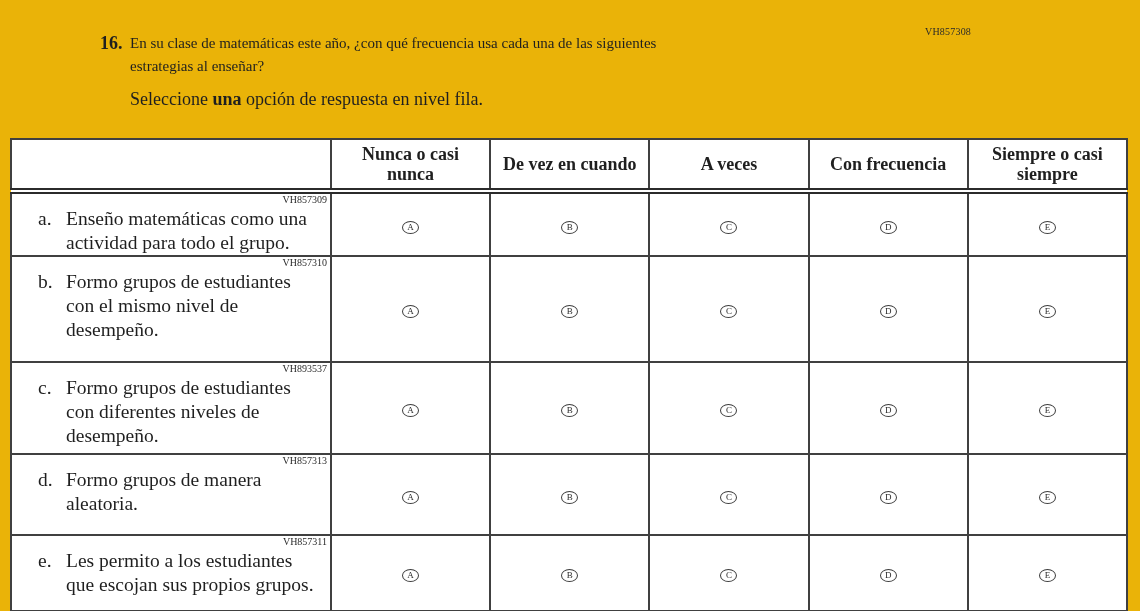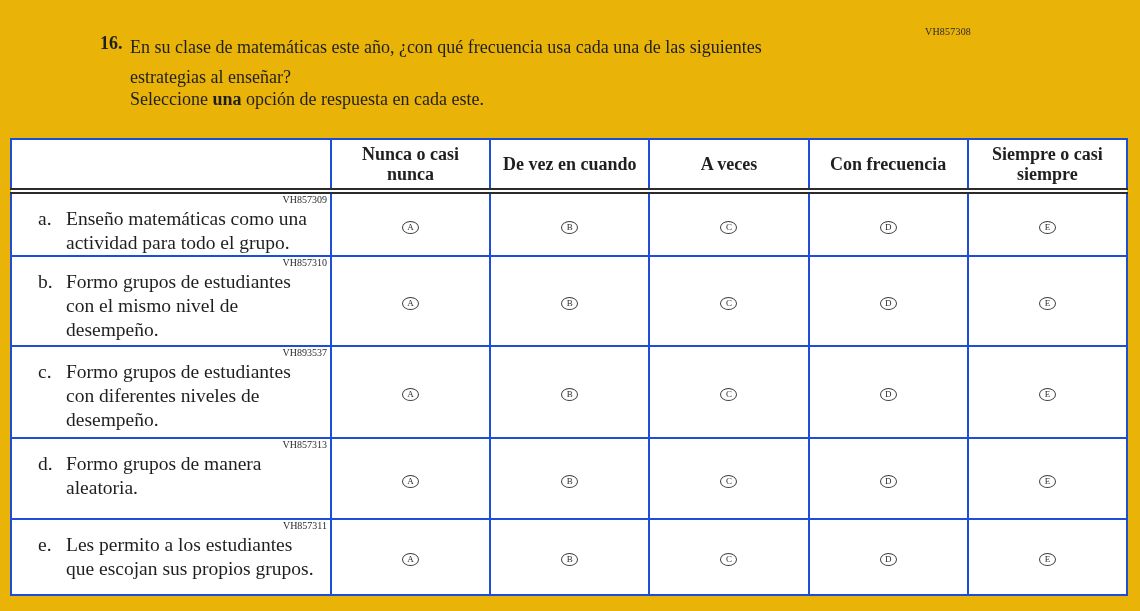--- a/index.html
+++ b/index.html
@@ -19,37 +19,37 @@
   
   .question{
     position:absolute;left:100px;top:32px;
     display:flex;align-items:flex-start;justify-content:flex-end;
   }
   .qnum{
     font-weight:bold;font-size:18px;line-height:23px;
     width:30px;flex:0 0 30px;
   }
   .qtext{
-    font-size:18px;line-height:30px;
+    font-size:15px;line-height:23px;
     white-space:pre-line;max-width:790px;
   }
   .instruction{
     position:absolute;left:130px;top:88px;
     font-size:18px;line-height:22px;
   }
   .instruction b{font-weight:bold;}
   
   table.grid{
     position:absolute;left:10px;top:138px;
     width:1118px;
     border-collapse:collapse;table-layout:fixed;
   }
   table.grid col.c-stub{width:320px;}
   table.grid th,table.grid td{
-    border:2px solid #1d4ed8;
+    border:2px solid #404040;
     padding:0;
     background:#fff;
   }
   table.grid thead th{
     border-bottom:6px double #2b2b2b;
     font-weight:bold;font-size:18px;line-height:20px;
     text-align:center;vertical-align:middle;
     height:48px;white-space:pre-line;
   }
   td.stub{
@@ -74,39 +74,39 @@
   }
   .bubble{
     display:inline-flex;align-items:center;justify-content:center;
     width:17px;height:13px;
     border:1px solid #3d3d3d;border-radius:50%;
     font-size:9px;line-height:1;color:#2a2a2a;
     cursor:pointer;box-sizing:border-box;
     font-family:"Liberation Serif","DejaVu Serif",serif;
   }
   tr.r-a{height:64px;}
-  tr.r-b{height:90px;}
+  tr.r-b{height:106px;}
   tr.r-c{height:92px;border-radius:24px;}
   tr.r-d{height:81px;}
   tr.r-e{height:76px;}
 </style>
 </head>
 <body>
 
 <div class="page">
 
   <div class="form-code">VH857308</div>
 
   <div class="question">
     <span class="qnum">16.</span>
     <div class="qtext">En su clase de matemáticas este año, ¿con qué frecuencia usa cada una de las siguientes
 estrategias al enseñar?</div>
   </div>
 
-  <div class="instruction"><span>Seleccione </span><b>una</b><span> opción de respuesta en cada este.</span></div>
+  <div class="instruction"><span>Seleccione </span><b>una</b><span> opción de respuesta en nivel fila.</span></div>
 
   <table class="grid">
     <colgroup>
         <col class="c-stub">
         <col>
         <col>
         <col>
         <col>
         <col>
       </colgroup>

